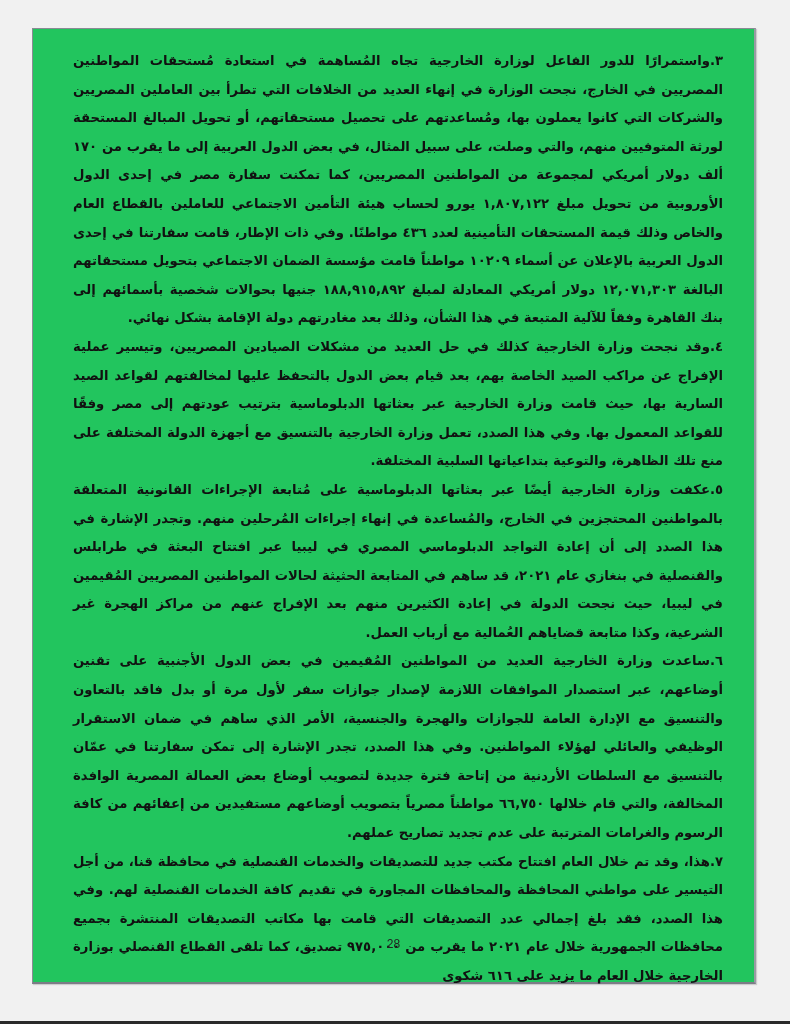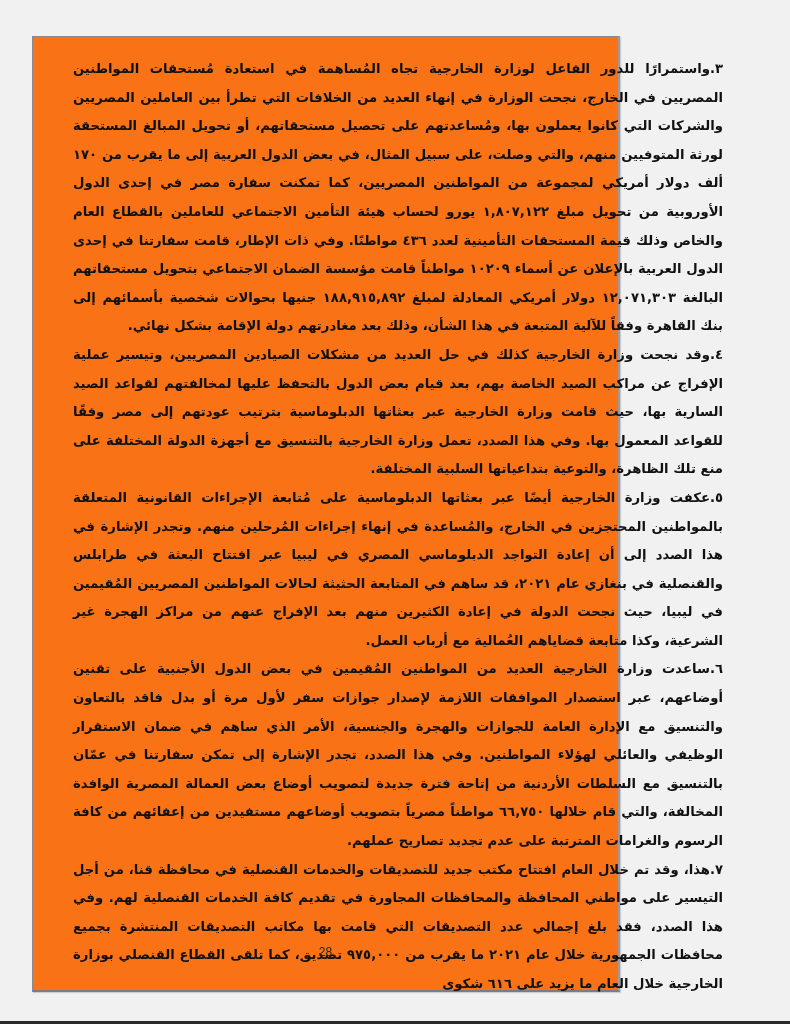--- a/index.html
+++ b/index.html
@@ -10,24 +10,24 @@
     width: 790px;
     height: 1024px;
     background: #f1f1f1;
     position: relative;
     overflow: hidden;
     font-family: "DejaVu Sans", sans-serif;
   }
   .page {
     position: absolute;
     left: 32px;
-    top: 36px;
-    width: 588px;
+    top: 28px;
+    width: 724px;
     height: 956px;
-    background: #f97316;
+    background: #22c55e;
     border: 1.5px solid #8a8a94;
     border-right: 2px solid #9a9aa4;
     border-bottom: 2px solid #7c7c86;
     box-shadow: 1px 1px 1px rgba(0,0,0,0.15);
     box-sizing: border-box;
   }
   .content {
     position: absolute;
     left: 40px;
     top: 18px;

